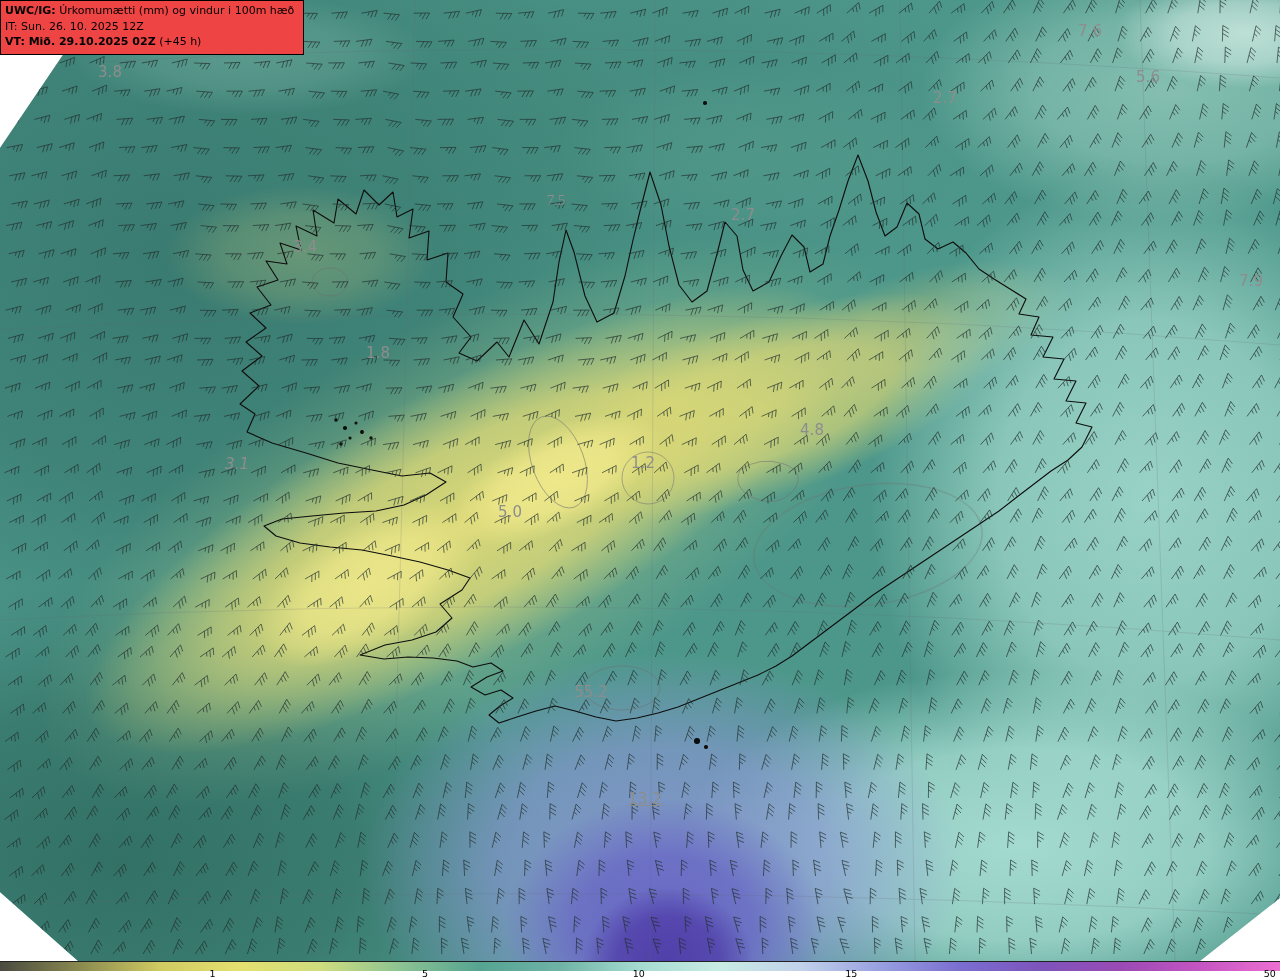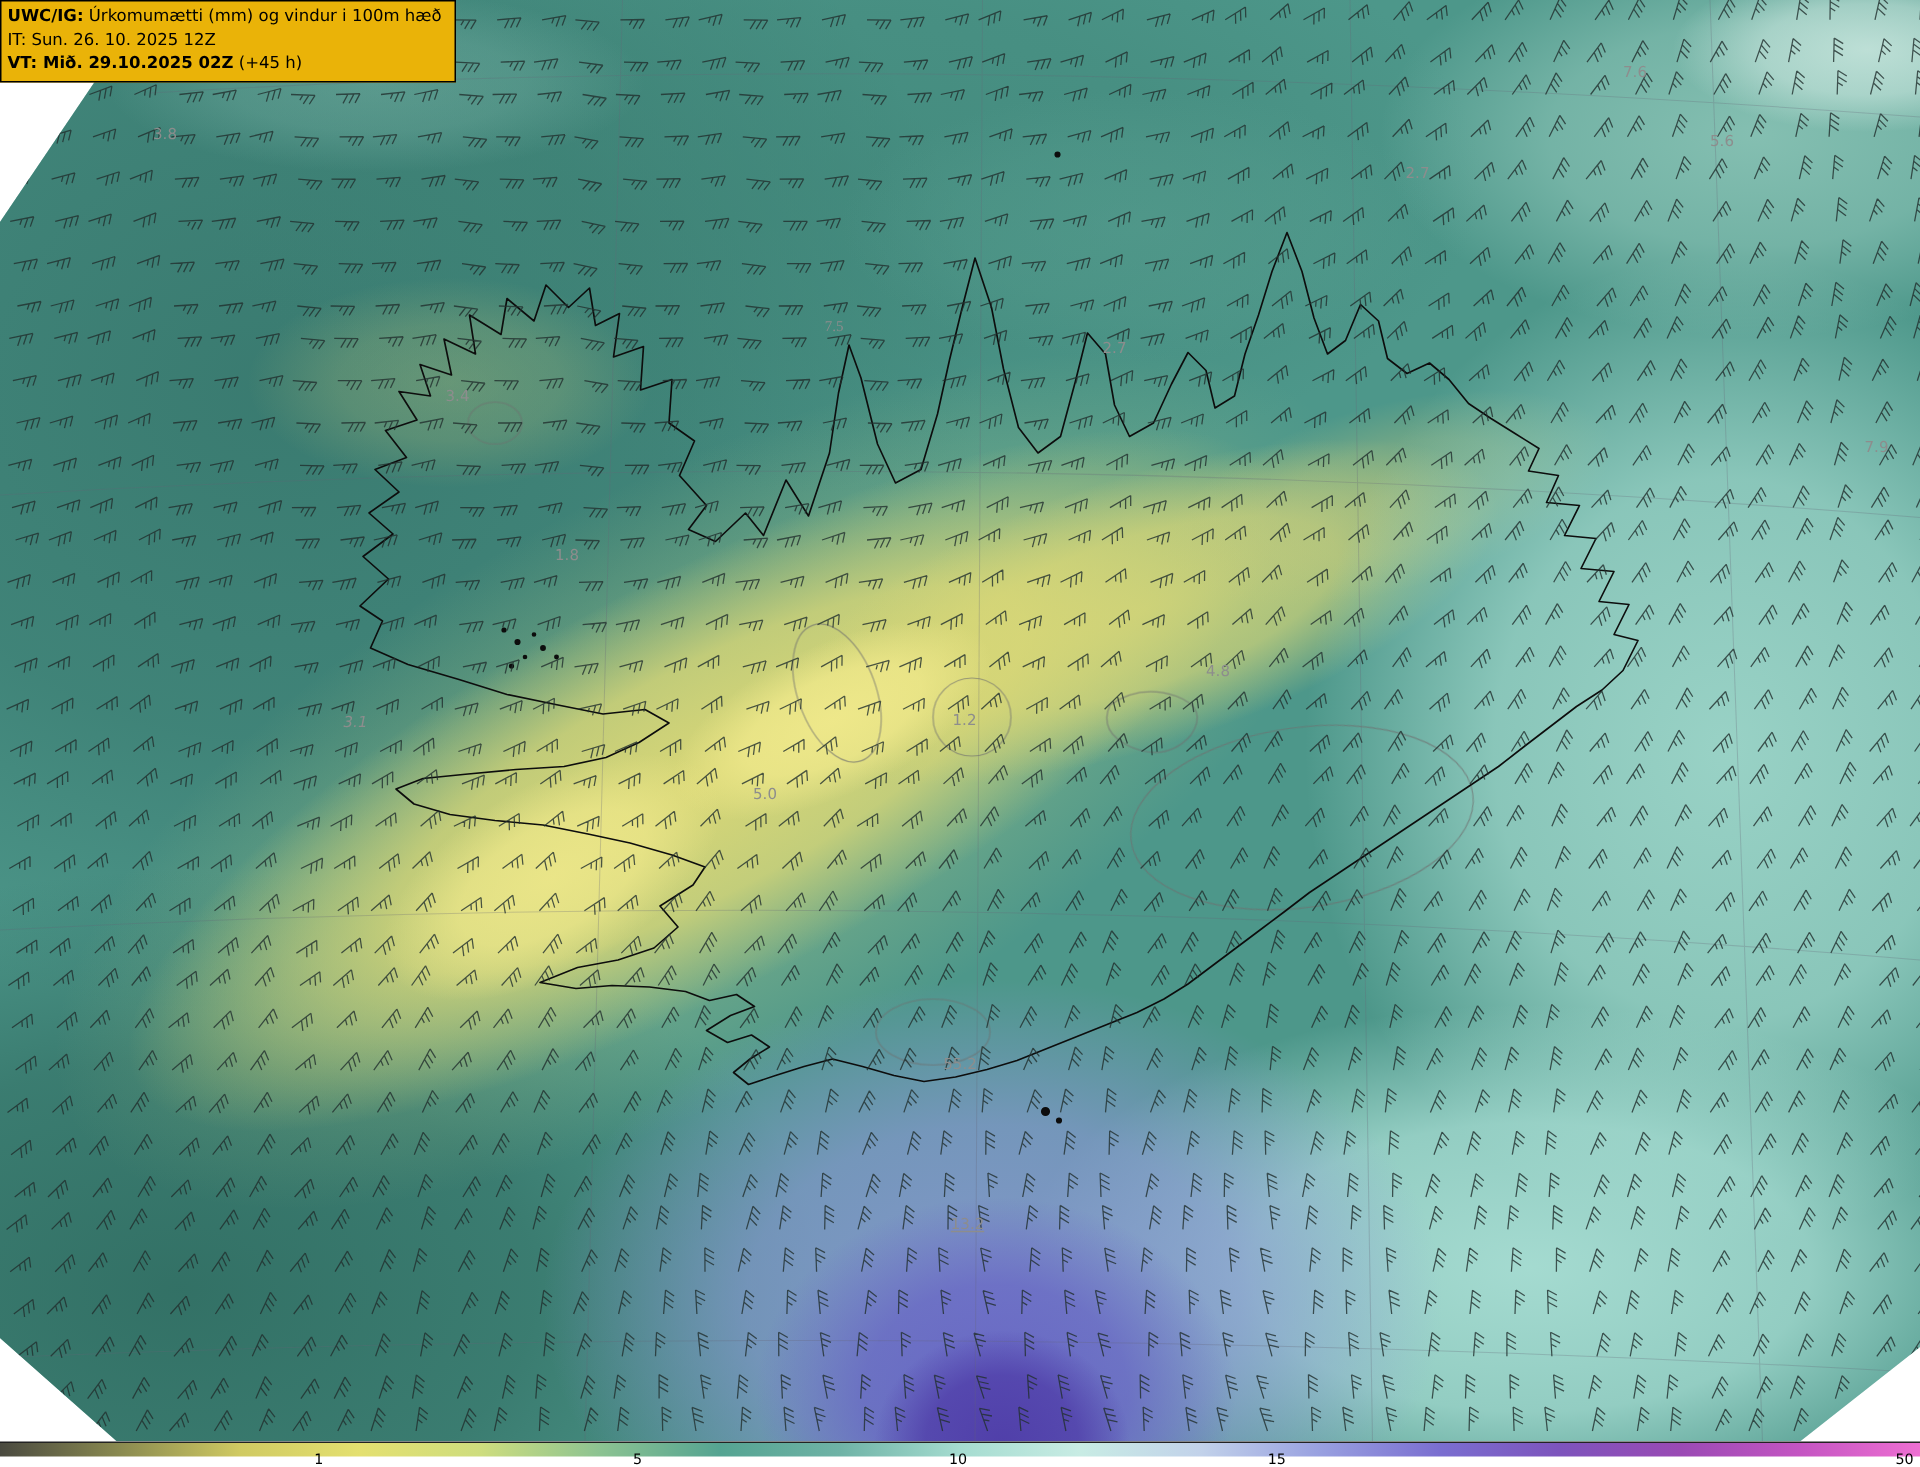--- a/index.html
+++ b/index.html
@@ -1,20 +1,20 @@
 <!DOCTYPE html>
 <html><head>
 <meta charset="utf-8">
 <style>
   html,body{margin:0;padding:0;background:#ffffff;font-family:"DejaVu Sans",sans-serif;}
   #stage{position:relative;width:1280px;height:978px;background:#ffffff;overflow:hidden;}
   #map-svg{position:absolute;left:0;top:0;display:block;}
   #label-layer{position:absolute;left:0;top:0;width:1280px;height:961px;pointer-events:none;}
-  .lbl{position:absolute;transform:translate(-50%,-50%);font-size:10px;color:#8d8d8d;white-space:nowrap;margin-top:18px;}
-  #info-box{position:absolute;left:0;top:0;background:#eab308;border:1px solid #000;
+  .lbl{position:absolute;transform:translate(-50%,-50%);font-size:15px;color:#8d8d8d;white-space:nowrap;}
+  #info-box{position:absolute;left:0;top:0;background:#ef4444;border:1px solid #000;
             padding:2px 9px 4px 4px;font-size:11px;line-height:15.5px;z-index:6;}
   #info-box .b{font-weight:bold;}
   #colorbar-wrap{position:absolute;left:0;bottom:0;width:1280px;height:17px;background:#ffffff;z-index:5;}
   #colorbar{position:absolute;left:0;top:0;width:100%;height:9px;border-top:1px solid #222;}
   .cb-tick{position:absolute;top:8px;transform:translateX(-50%);font-size:9.5px;line-height:9px;color:#000;}
 </style>
 </head>
 <body>
 
 <div id="stage">
@@ -174,21 +174,21 @@
       <div class="lbl" style="left: 945px; top: 98px;">2.7</div>
       <div class="lbl" style="left: 556px; top: 200px; font-family: Liberation Serif, serif;">7.5</div>
       <div class="lbl" style="left: 743px; top: 215px;">2.7</div>
       <div class="lbl" style="left: 305px; top: 247px;">3.4</div>
       <div class="lbl" style="left: 1251px; top: 281px;">7.9</div>
       <div class="lbl" style="left: 378px; top: 353px;">1.8</div>
       <div class="lbl" style="left: 812px; top: 430px;">4.8</div>
       <div class="lbl" style="left: 237px; top: 464px; font-style: italic;">3.1</div>
       <div class="lbl" style="left: 643px; top: 463px;">1.2</div>
       <div class="lbl" style="left: 510px; top: 512px;">5.0</div>
-      <div class="lbl" style="left: 640px; top: 692px;">55.2</div>
+      <div class="lbl" style="left: 591px; top: 692px;">55.2</div>
       <div class="lbl" style="left: 645px; top: 799px; text-decoration: underline;">13.2</div>
     </div>
 
   <div id="info-box">
     <div><span class="b">UWC/IG:</span><span> Úrkomumætti (mm) og vindur i 100m hæð</span></div>
     <div>IT: Sun. 26. 10. 2025 12Z</div>
     <div><span class="b">VT: Mið. 29.10.2025 02Z</span><span> (+45 h)</span></div>
   </div>
 
   <div id="colorbar-wrap">

